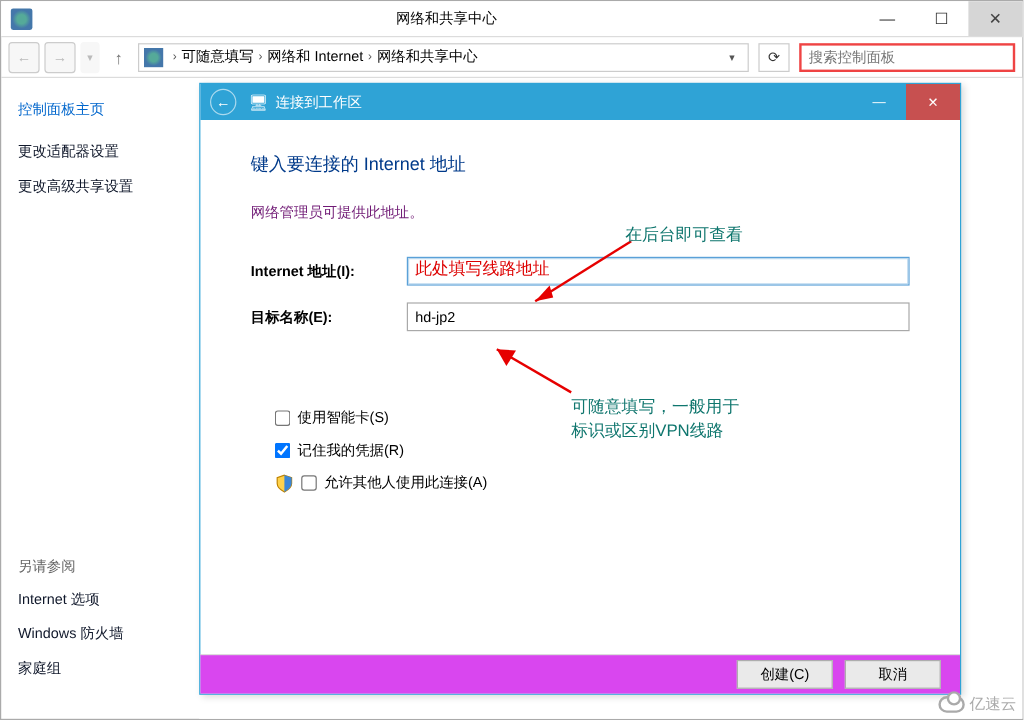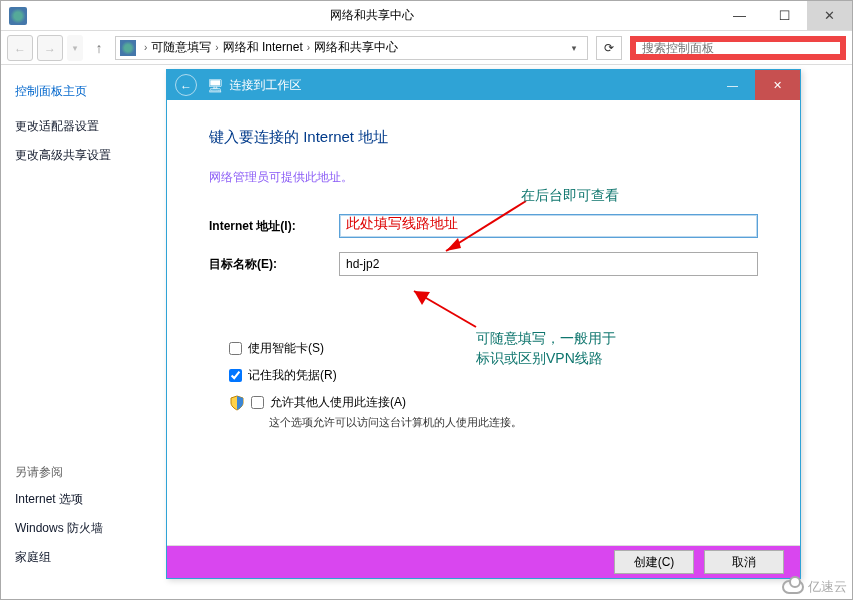--- a/index.html
+++ b/index.html
@@ -18,21 +18,21 @@
 .navbar { height: 34px; display: flex; align-items: center; border-bottom: 1px solid #dcdcdc; padding: 0 6px; gap: 4px; }
 .nav-arrow { width: 26px; height: 26px; border: 1px solid #ccc; border-radius: 3px; display: flex; align-items: center; justify-content: center; font-size: 12px; color: #555; background: #f7f7f7; }
 .nav-arrow.disabled { color: #bbb; }
 .nav-up { width: 24px; height: 24px; display: flex; align-items: center; justify-content: center; color: #777; font-size: 14px; }
 .breadcrumb-wrap { flex: 1; height: 24px; border: 1px solid #ccc; display: flex; align-items: center; padding: 0 4px; font-size: 12px; background: #fff; }
 .bc-icon { width: 16px; height: 16px; background: radial-gradient(circle, #5a9 30%, #47a 60%); margin-right: 4px; }
 .bc-sep { color: #555; margin: 0 4px; font-size: 10px; }
 .bc-item { color: #000; }
 .bc-dd { width: 18px; color: #555; text-align: center; font-size: 9px; margin-left: auto; }
 .refresh { width: 26px; height: 24px; border: 1px solid #ccc; display: flex; align-items: center; justify-content: center; font-size: 12px; color: #333; margin-left: 4px; }
-.search-box { width: 216px; height: 24px; border: 6px solid #ef4444; margin-left: 4px; padding: 0 6px; font-size: 12px; color: #888; }
+.search-box { width: 180px; height: 24px; border: 2px solid #ef4444; margin-left: 4px; padding: 0 6px; font-size: 12px; color: #888; }
 
 
 .outer-body { flex: 1; display: flex; }
 .sidebar { width: 165px; padding: 18px 14px; font-size: 12px; }
 .sidebar .primary { color: #0066cc; margin-bottom: 18px; display: block; }
 .sidebar .link { color: #0f172a; margin-bottom: 12px; display: block; }
 .sidebar .section-label { color: #666; margin-top: 300px; margin-bottom: 10px; display: block; }
 .content-area { flex: 1; background: #fff; position: relative; }
 
 
@@ -41,21 +41,21 @@
 .dlg-back { width: 22px; height: 22px; border: 1px solid rgba(255,255,255,0.6); border-radius: 50%; display: flex; align-items: center; justify-content: center; font-size: 12px; margin-right: 10px; }
 .dlg-icon { margin-right: 6px; font-size: 13px; }
 .dlg-title { flex: 1; }
 .dlg-controls { display: flex; height: 100%; }
 .dlg-btn { width: 45px; display: flex; align-items: center; justify-content: center; font-size: 11px; }
 .dlg-btn.min { background: #2fa3d6; }
 .dlg-btn.close { background: #c75050; }
 
 .dialog-body { padding: 28px 42px 16px 42px; font-size: 12px; color: #000; height: calc(100% - 30px); display: flex; flex-direction: column; }
 .dlg-heading { font-size: 15px; color: #003a8a; margin-bottom: 22px; }
-.dlg-sub { font-size: 12px; color: #8b5cf6; margin-bottom: 28px; }
+.dlg-sub { font-size: 12px; color: #701a75; margin-bottom: 28px; }
 
 .form-row { display: flex; align-items: center; margin-bottom: 14px; }
 .form-label { width: 130px; font-size: 12px; font-weight: bold; }
 .form-input { flex: 1; height: 24px; border: 1px solid #a9a9a9; padding: 0 6px; font-size: 12px; background: #fff; }
 .form-input.highlight { border: 1px solid #5aa1d8; box-shadow: 0 0 0 1px #bcd9ef inset; }
 .placeholder-red { color: #d00; font-size: 14px; }
 
 .check-group { margin-left: 20px; margin-top: 50px; margin-bottom: 6px; }
 .check-row { display: flex; align-items: center; margin-bottom: 10px; font-size: 12px; }
 .check-row input { margin-right: 6px; }
@@ -161,21 +161,20 @@
             <div class="shield-row">
               <svg class="shield-icon" viewBox="0 0 16 16">
                 <path d="M8 1 L14 3 V8 C14 12 8 15 8 15 C8 15 2 12 2 8 V3 Z" fill="#ffd24a" stroke="#c08400"></path>
                 <path d="M8 1 L14 3 V8 C14 12 8 15 8 15 Z" fill="#3b86d6"></path>
               </svg>
               <label class="check-row" style="margin-bottom:0">
                 <input type="checkbox" style="">
                 <span>允许其他人使用此连接(A)</span>
               </label>
             </div>
-            <div class="sub-note">这个选项允许可以访问这台计算机的人使用此连接。</div>
           </div>
 
           <div class="dlg-footer">
             <div class="dlg-footer-btn">创建(C)</div>
             <div class="dlg-footer-btn">取消</div>
           </div>
         </div>
       </div>
 
       <div class="annot" style="top:122px; left:355px;">在后台即可查看</div>

